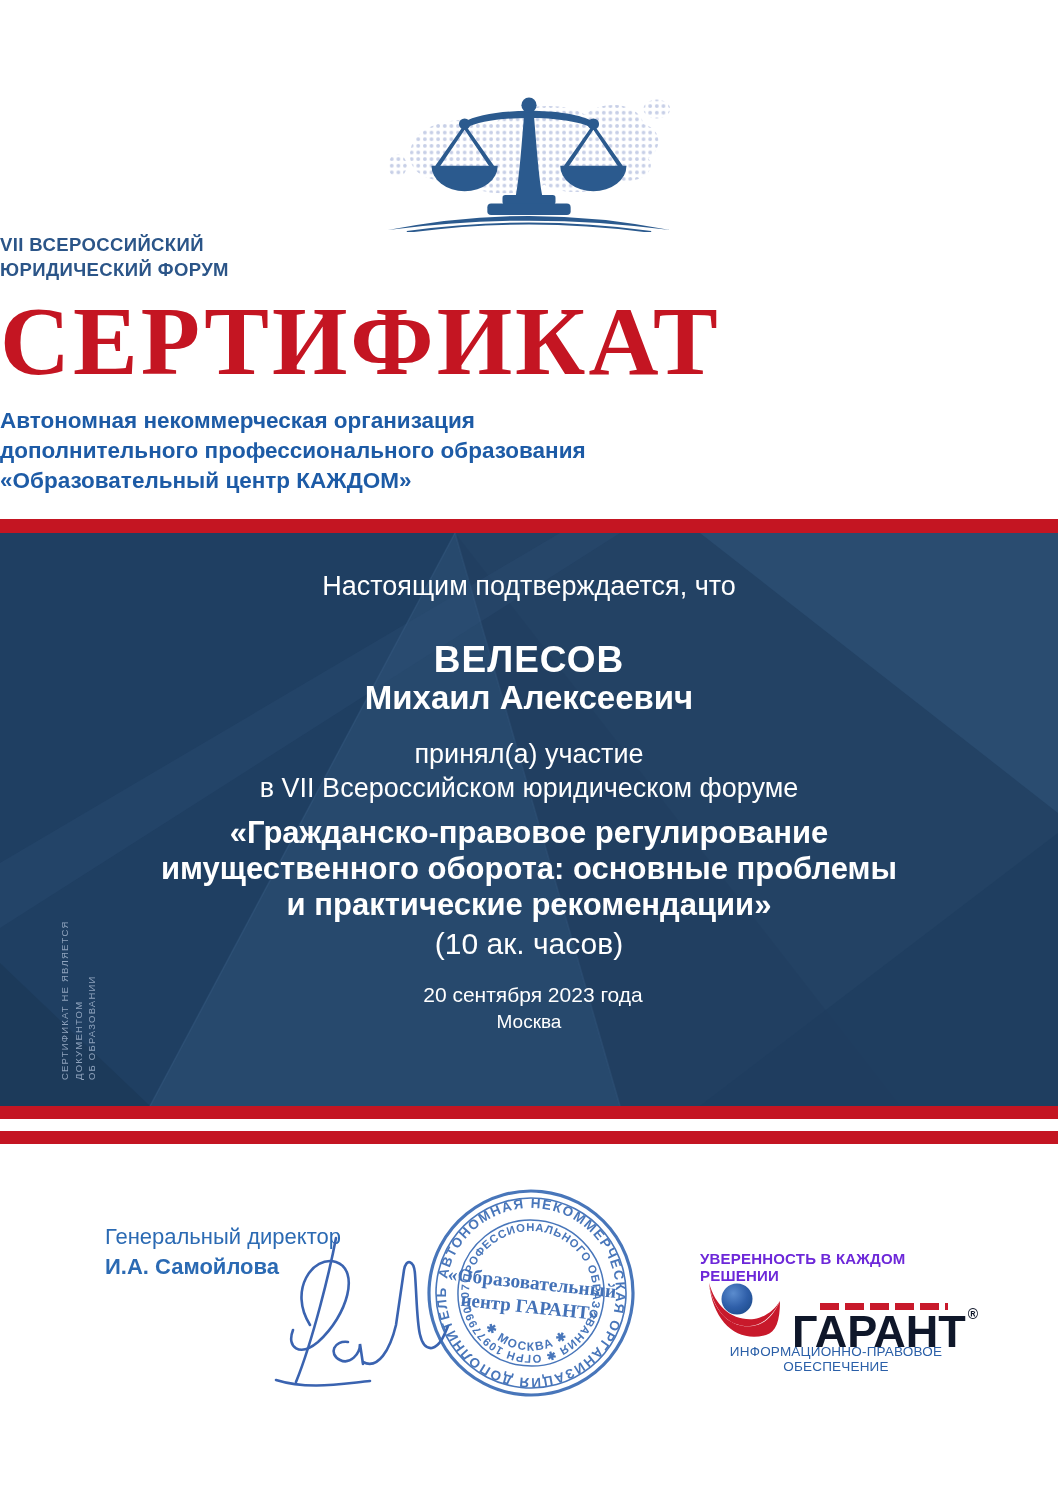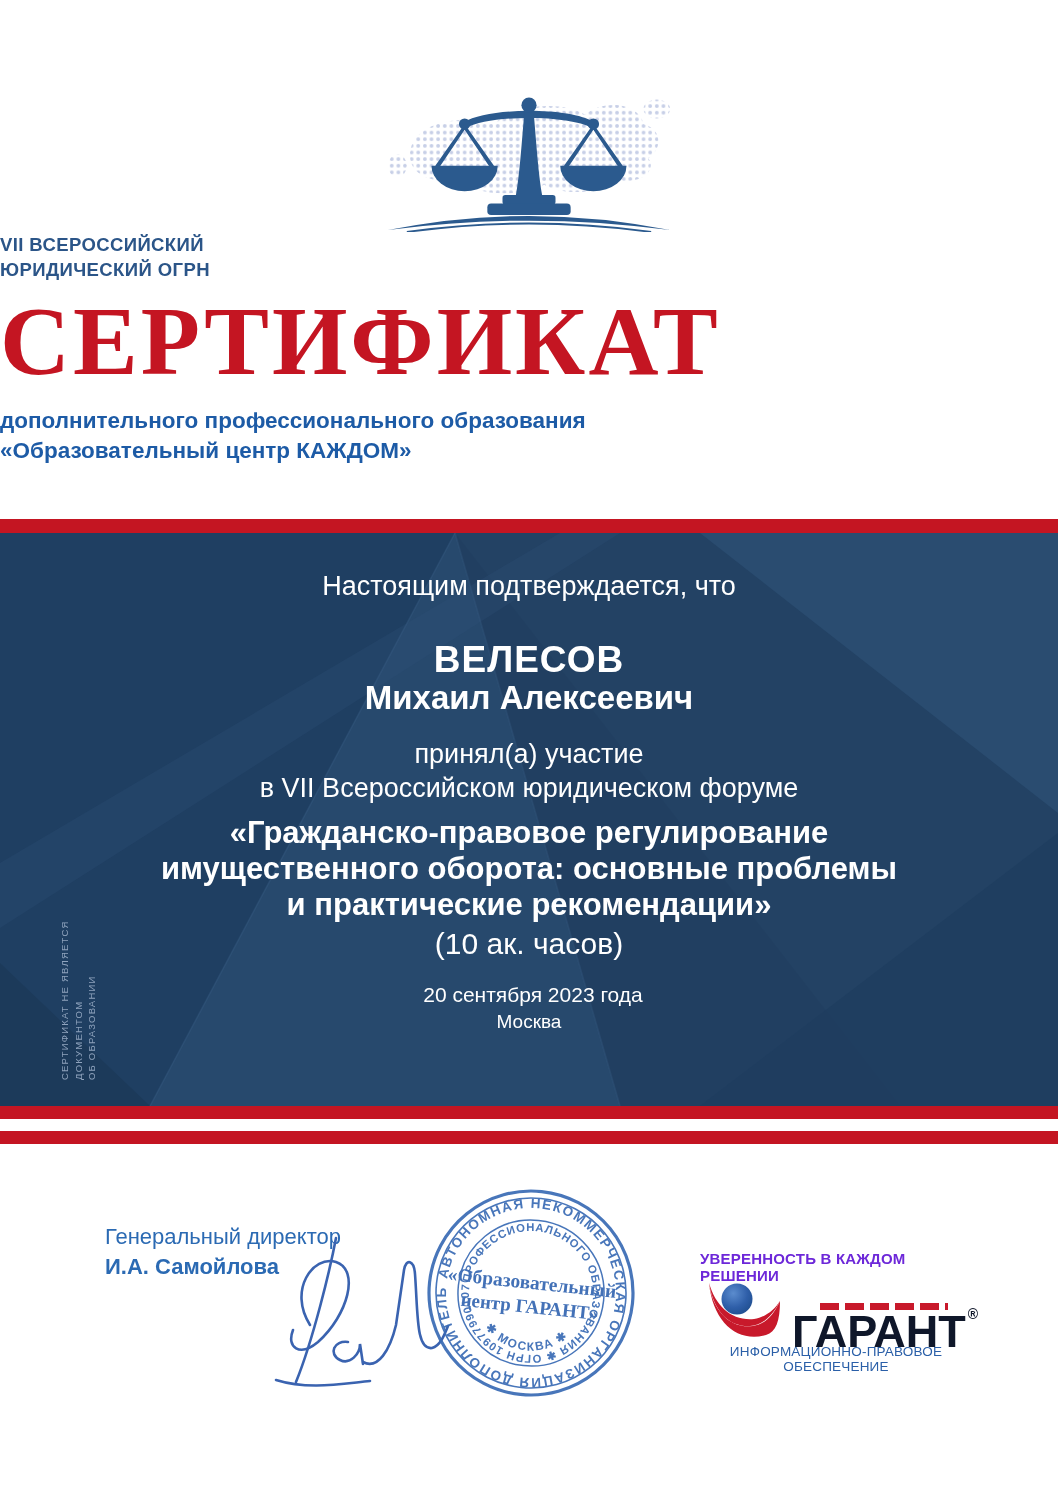--- a/index.html
+++ b/index.html
@@ -91,26 +91,27 @@
         <path d="M 188,80 L 258,80 A 35,27 0 0 1 188,80 Z"></path>
         <path d="M 150,24 C 147,60 145,90 141,112 L 169,112 C 165,90 163,60 160,24 Z"></path>
         <rect x="127" y="111" width="56" height="10" rx="3"></rect>
         <rect x="111" y="120" width="88" height="12" rx="4"></rect>
       </g>
 
       <path d="M 6,148 Q 155,118 304,148 Q 155,128 6,148 Z" fill="#2b5a8e"></path>
       <path d="M 26,150 Q 155,132 284,150" fill="none" stroke="#2b5a8e" stroke-width="2"></path>
     </svg>
     <div class="forum-line">VII ВСЕРОССИЙСКИЙ</div>
-    <div class="forum-line">ЮРИДИЧЕСКИЙ ОГРН</div>
+    <div class="forum-line">ЮРИДИЧЕСКИЙ ФОРУМ</div>
   </div>
 
   <div class="abs center title">СЕРТИФИКАТ</div>
 
   <div class="abs center org">
+    <div>Автономная некоммерческая организация</div>
     <div>дополнительного профессионального образования</div>
     <div>«Образовательный центр КАЖДОМ»</div>
   </div>
 
   <div class="abs stripe stripe-top"></div>
 
   <div class="abs panel">
     <svg class="bg" width="1058" height="573" viewBox="0 0 1058 573" preserveAspectRatio="none">
       <rect width="1058" height="573" fill="#254567"></rect>
       <polygon points="0,0 455,0 150,573 0,573" fill="#1f3f62"></polygon>

